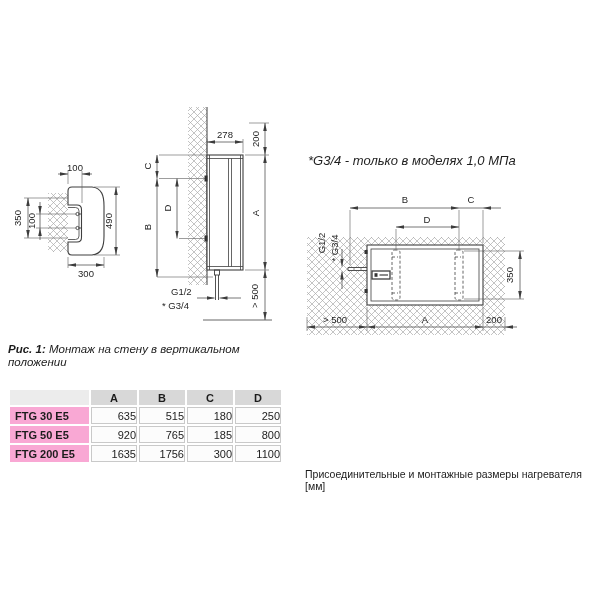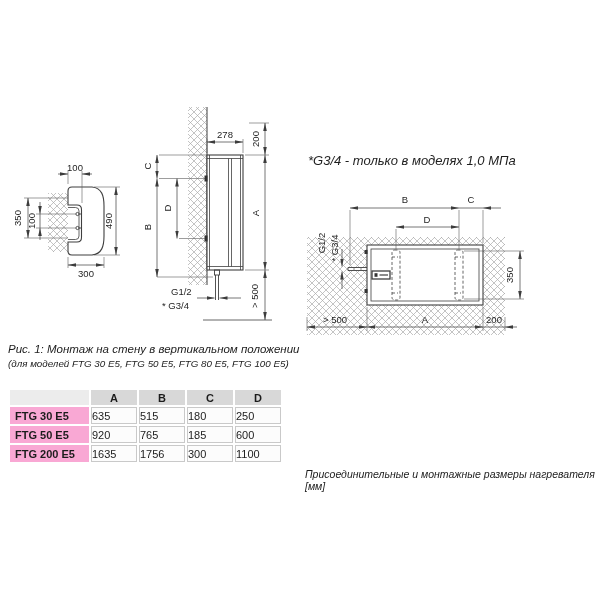--- a/index.html
+++ b/index.html
@@ -2,29 +2,29 @@
 <html><head>
 <meta charset="utf-8">
 <style>
   html,body{margin:0;padding:0;background:#fff;}
   .canvas{position:relative;width:600px;height:600px;background:#ffffff;overflow:hidden;
           font-family:"Liberation Sans",sans-serif;color:#1c1c1c;}
   .abs{position:absolute;}
   svg text{font-family:"Liberation Sans",sans-serif;fill:#1e1e1e;}
   .note{font-size:13px;font-style:italic;color:#1e1e1e;}
   .caption{font-size:11.5px;font-style:italic;line-height:13px;}
-  .caption .pre{font-weight:normal;}
+  .caption .pre{font-weight:bold;}
   .caption .models{display:block;font-size:9.8px;margin-top:1px;}
   table.dims{border-collapse:separate;border-spacing:2px;background:#ffffff;font-size:11px;}
   table.dims td,table.dims th{height:15px;padding:0;}
   table.dims .corner{width:79px;background:#ececec;}
   table.dims th.colh{width:46px;background:#d8d8d8;font-weight:bold;text-align:center;}
   table.dims td.model{background:#f9a8d4;font-weight:bold;text-align:left;padding-left:5px;}
-  table.dims td.val{background:#fcfcfc;border:1px solid #c9c9c9;text-align:left;font-weight:normal;}
-  .footnote{font-size:10.5px;font-style:italic;}
+  table.dims td.val{background:#fcfcfc;border:1px solid #c9c9c9;text-align:right;font-weight:normal;}
+  .footnote{font-size:10.5px;}
 </style>
 </head>
 <body>
 
 <div class="canvas">
 
   <svg class="abs" style="left:8px;top:150px;" width="130" height="140" viewBox="0 0 130 140">
     <defs>
       <pattern id="hatchA" width="7" height="7" patternUnits="userSpaceOnUse">
         <path d="M0,7 L7,0 M0,0 L7,7" stroke="#ababab" stroke-width="0.7" fill="none"></path>
@@ -225,21 +225,20 @@
       <text x="30" y="138" text-anchor="middle">&gt; 500</text>
       <text x="189" y="138" text-anchor="middle">200</text>
       <text transform="rotate(-90 208 90)" x="208" y="90" text-anchor="middle">350</text>
     </g>
   </svg>
 
   <div class="abs note" style="left:308px;top:153px;">*G3/4 - только в моделях 1,0 МПа</div>
 
   <div class="abs caption" style="left:8px;top:343px;width:292px;">
     <span class="pre">Рис. 1:</span><span> Монтаж на стену в вертикальном положении</span>
-    <span class="models">(для моделей  FTG 30 E5, FTG 50 E5, FTG 80 E5, FTG 100 E5)</span>
   </div>
 
   <table class="dims abs" style="left:8px;top:388px;">
     <tbody>
         <tr>
       <th class="corner"></th>
       <th class="colh">A</th>
       <th class="colh">B</th>
       <th class="colh">C</th>
       <th class="colh">D</th>
@@ -249,21 +248,21 @@
       <td class="val">635</td>
       <td class="val">515</td>
       <td class="val">180</td>
       <td class="val">250</td>
     </tr>
     <tr>
       <td class="model">FTG 50 E5</td>
       <td class="val">920</td>
       <td class="val">765</td>
       <td class="val">185</td>
-      <td class="val">600</td>
+      <td class="val">800</td>
     </tr>
     <tr>
       <td class="model">FTG 200 E5</td>
       <td class="val">1635</td>
       <td class="val">1756</td>
       <td class="val">300</td>
       <td class="val">1100</td>
     </tr>
   </tbody>
     </table>

